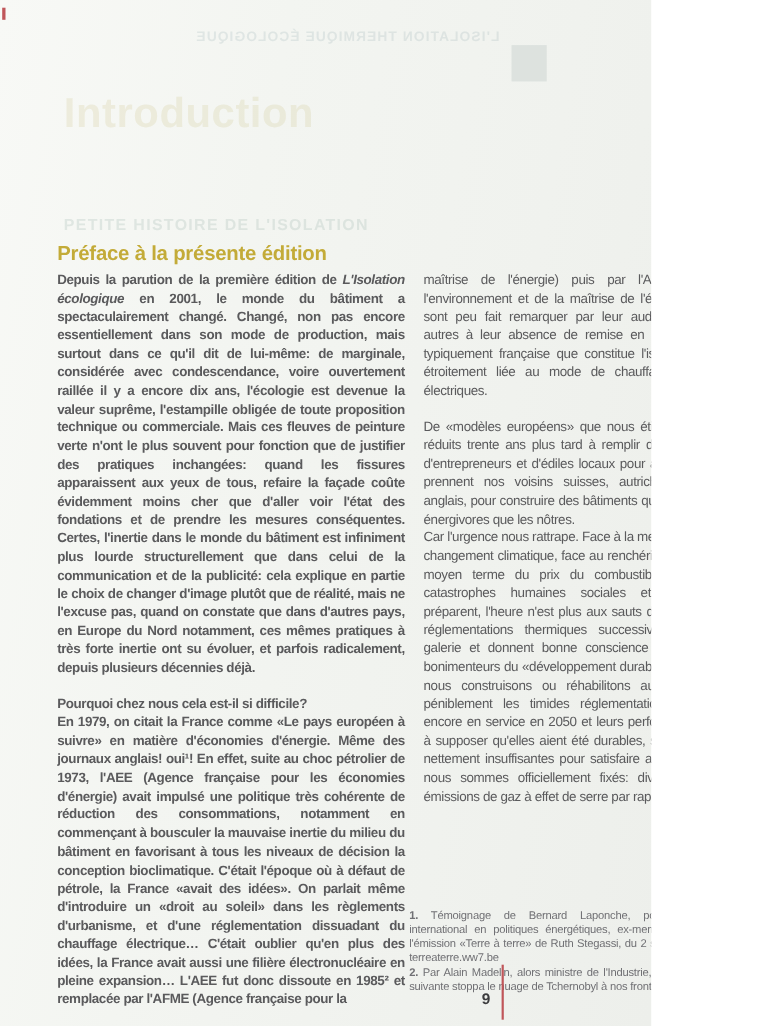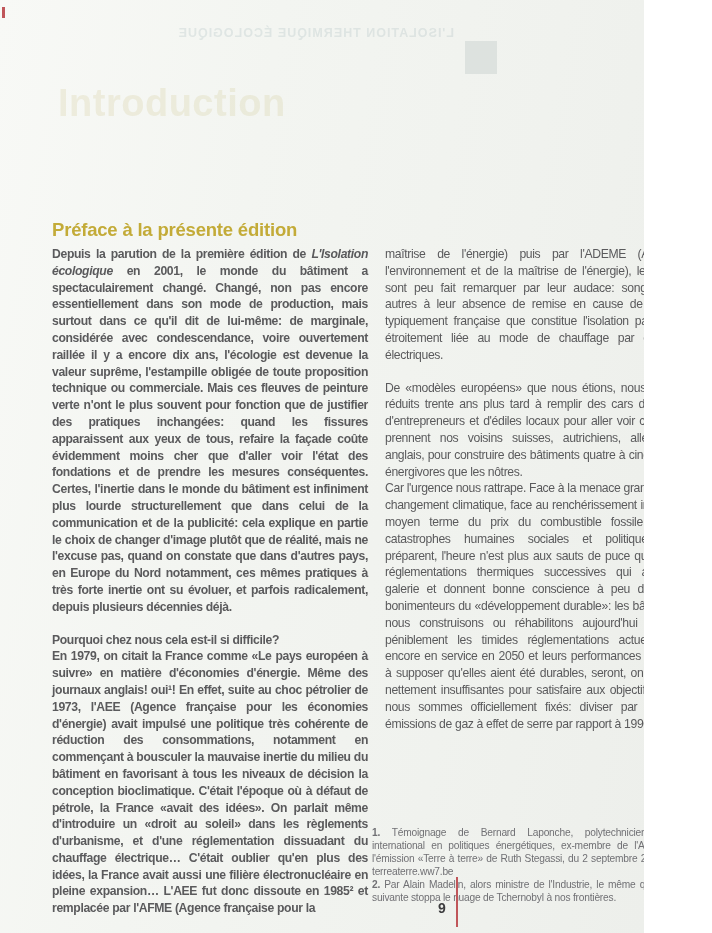--- a/index.html
+++ b/index.html
@@ -1,18 +1,18 @@
 <!DOCTYPE html>
 <html lang="fr"><head>
 <meta charset="utf-8">
 <style>
   html,body{margin:0;padding:0;}
   body{width:712px;height:933px;background:#ffffff;}
   .page{
-    position:relative;width:644px;height:933px;overflow:hidden;
+    position:relative;width:592px;height:933px;overflow:hidden;
     background:linear-gradient(100deg,#f8f9f6 0%,#f3f5f1 35%,#f0f2ee 70%,#edefeb 100%);
     font-family:"Liberation Sans",sans-serif;
   }
   
   .ghost-mirrored{
     position:absolute;left:238px;top:26px;width:216px;
     transform:scaleX(-1);
     font-size:12.5px;font-weight:bold;letter-spacing:1px;white-space:nowrap;
     color:rgba(150,172,176,0.22);
   }
@@ -69,20 +69,21 @@
 </head>
 <body>
 
 <div class="page">
 
   <div class="corner-mark"></div>
 
   <div class="ghost-mirrored">L'ISOLATION THERMIQUE ÉCOLOGIQUE</div>
   <div class="ghost-square"></div>
   <div class="ghost-chapter">Introduction</div>
+  <div class="ghost-running">PETITE HISTOIRE DE L'ISOLATION</div>
 
   <h1 class="heading">Préface à la présente édition</h1>
 
   <div id="left-col" class="col">
     <p><span>Depuis la parution de la première édition de </span><em>L'Isolation écologique</em><span> en 2001, le monde du bâtiment a spectaculairement changé. Changé, non pas encore essentiellement dans son mode de production, mais surtout dans ce qu'il dit de lui-même: de marginale, considérée avec condescendance, voire ouvertement raillée il y a encore dix ans, l'écologie est devenue la valeur suprême, l'estampille obligée de toute proposition technique ou commerciale. Mais ces fleuves de peinture verte n'ont le plus souvent pour fonction que de justifier des pratiques inchangées: quand les fissures apparaissent aux yeux de tous, refaire la façade coûte évidemment moins cher que d'aller voir l'état des fondations et de prendre les mesures conséquentes. Certes, l'inertie dans le monde du bâtiment est infiniment plus lourde structurellement que dans celui de la communication et de la publicité: cela explique en partie le choix de changer d'image plutôt que de réalité, mais ne l'excuse pas, quand on constate que dans d'autres pays, en Europe du Nord notamment, ces mêmes pratiques à très forte inertie ont su évoluer, et parfois radicalement, depuis plusieurs décennies déjà.</span></p>
     <p class="prewrap">Pourquoi chez nous cela est-il si difficile?
 En 1979, on citait la France comme «Le pays européen à suivre» en matière d'économies d'énergie. Même des journaux anglais! oui¹! En effet, suite au choc pétrolier de 1973, l'AEE (Agence française pour les économies d'énergie) avait impulsé une politique très cohérente de réduction des consommations, notamment en commençant à bousculer la mauvaise inertie du milieu du bâtiment en favorisant à tous les niveaux de décision la conception bioclimatique. C'était l'époque où à défaut de pétrole, la France «avait des idées». On parlait même d'introduire un «droit au soleil» dans les règlements d'urbanisme, et d'une réglementation dissuadant du chauffage électrique… C'était oublier qu'en plus des idées, la France avait aussi une filière électronucléaire en pleine expansion… L'AEE fut donc dissoute en 1985² et remplacée par l'AFME (Agence française pour la</p>
   </div>
 
   <div id="right-col" class="col">

